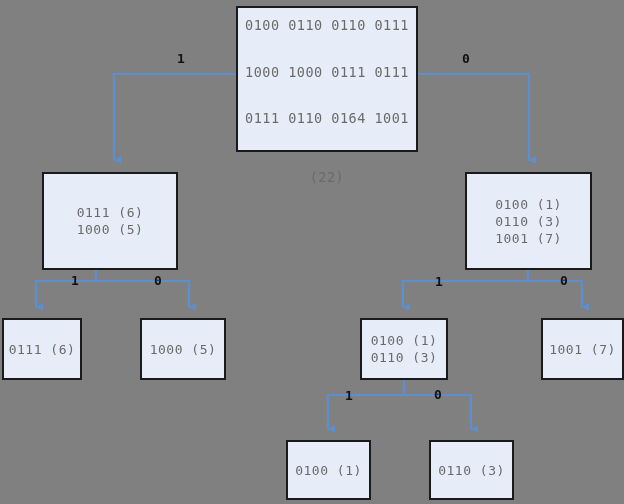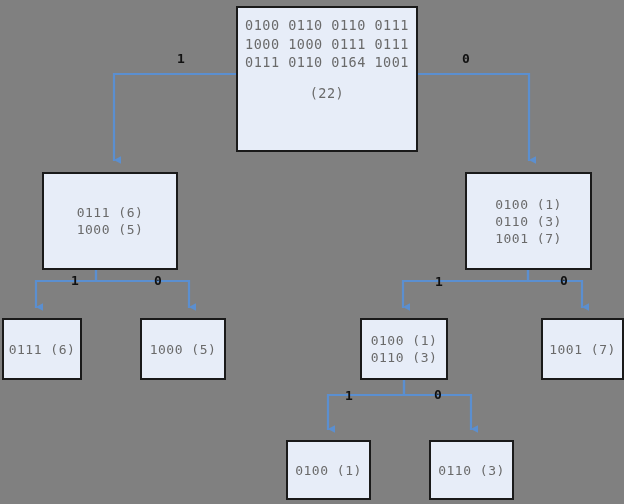--- a/index.html
+++ b/index.html
@@ -44,20 +44,21 @@
   }
   .node .line {
     display: block;
     text-align: left;
   }
   .node.root {
     font-size: 13.5px;
     line-height: 18.5px;
     justify-content: flex-start;
     padding-top: 8px;
+    gap: 28px;
   }
   .node.root .count {
     margin-top: 12px;
     align-self: center;
   }
   .edge-label {
     position: absolute;
     color: #111111;
     font-family: "DejaVu Sans Mono", monospace;
     font-size: 13px;

